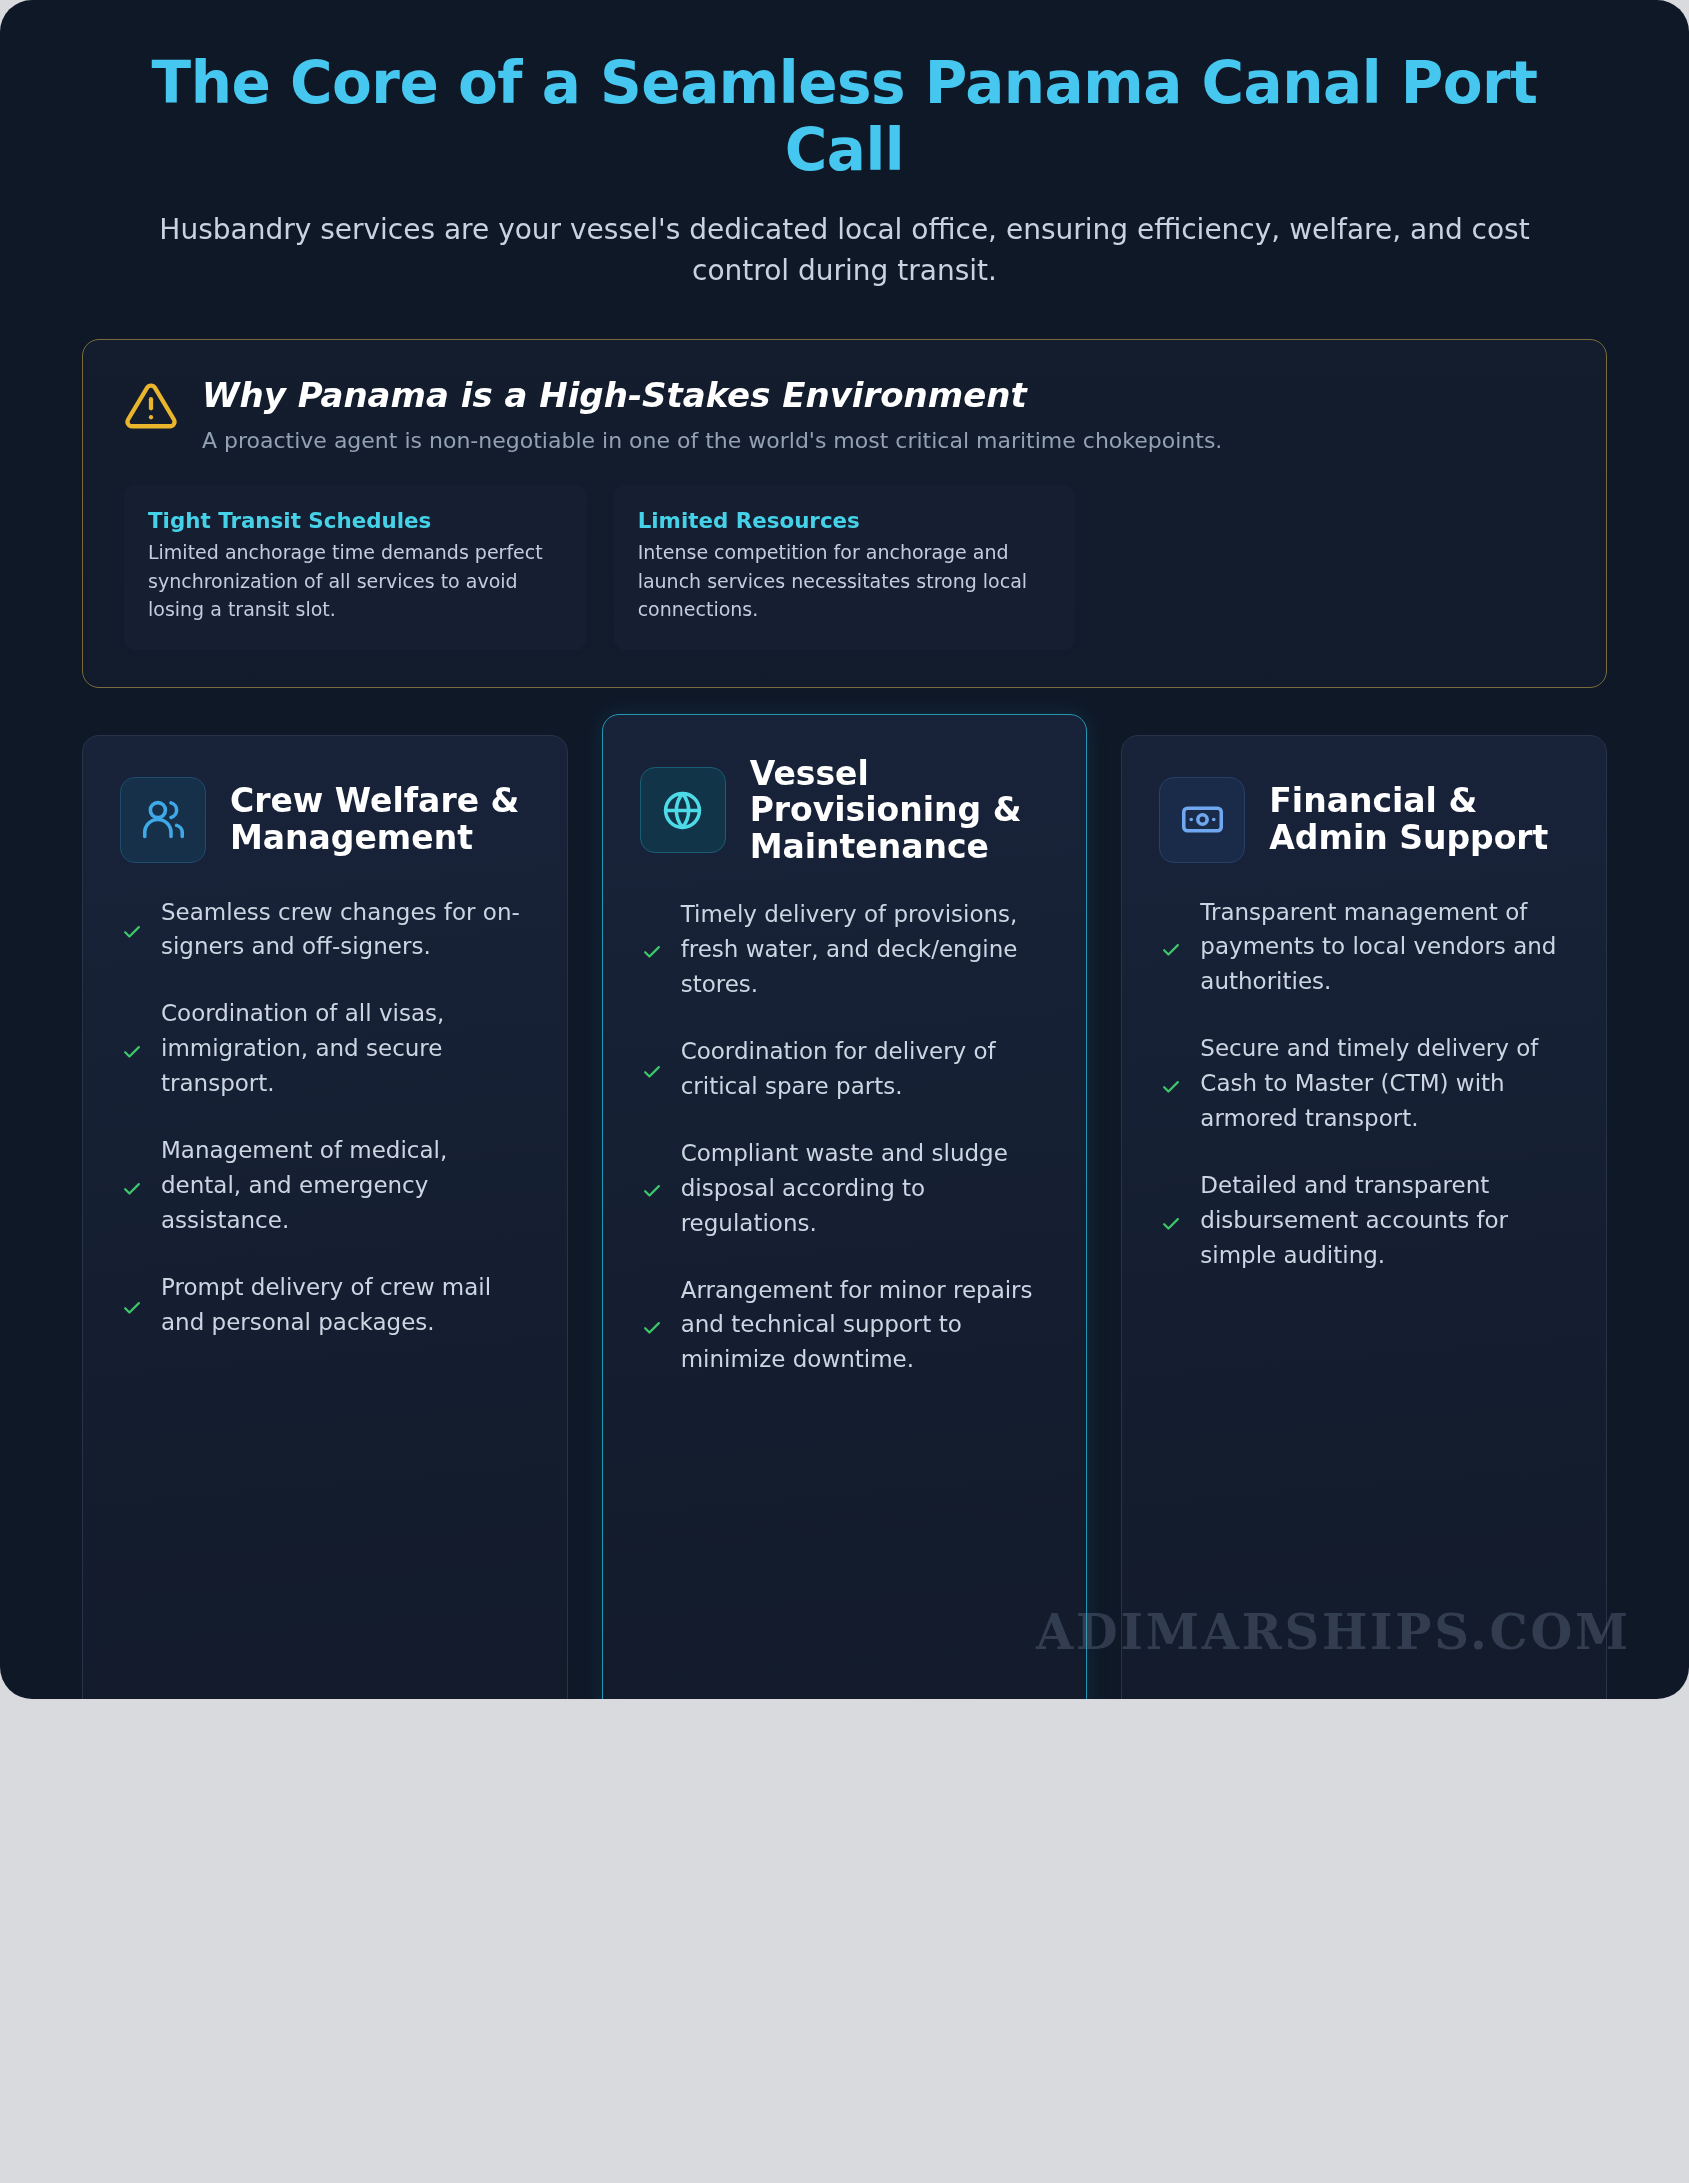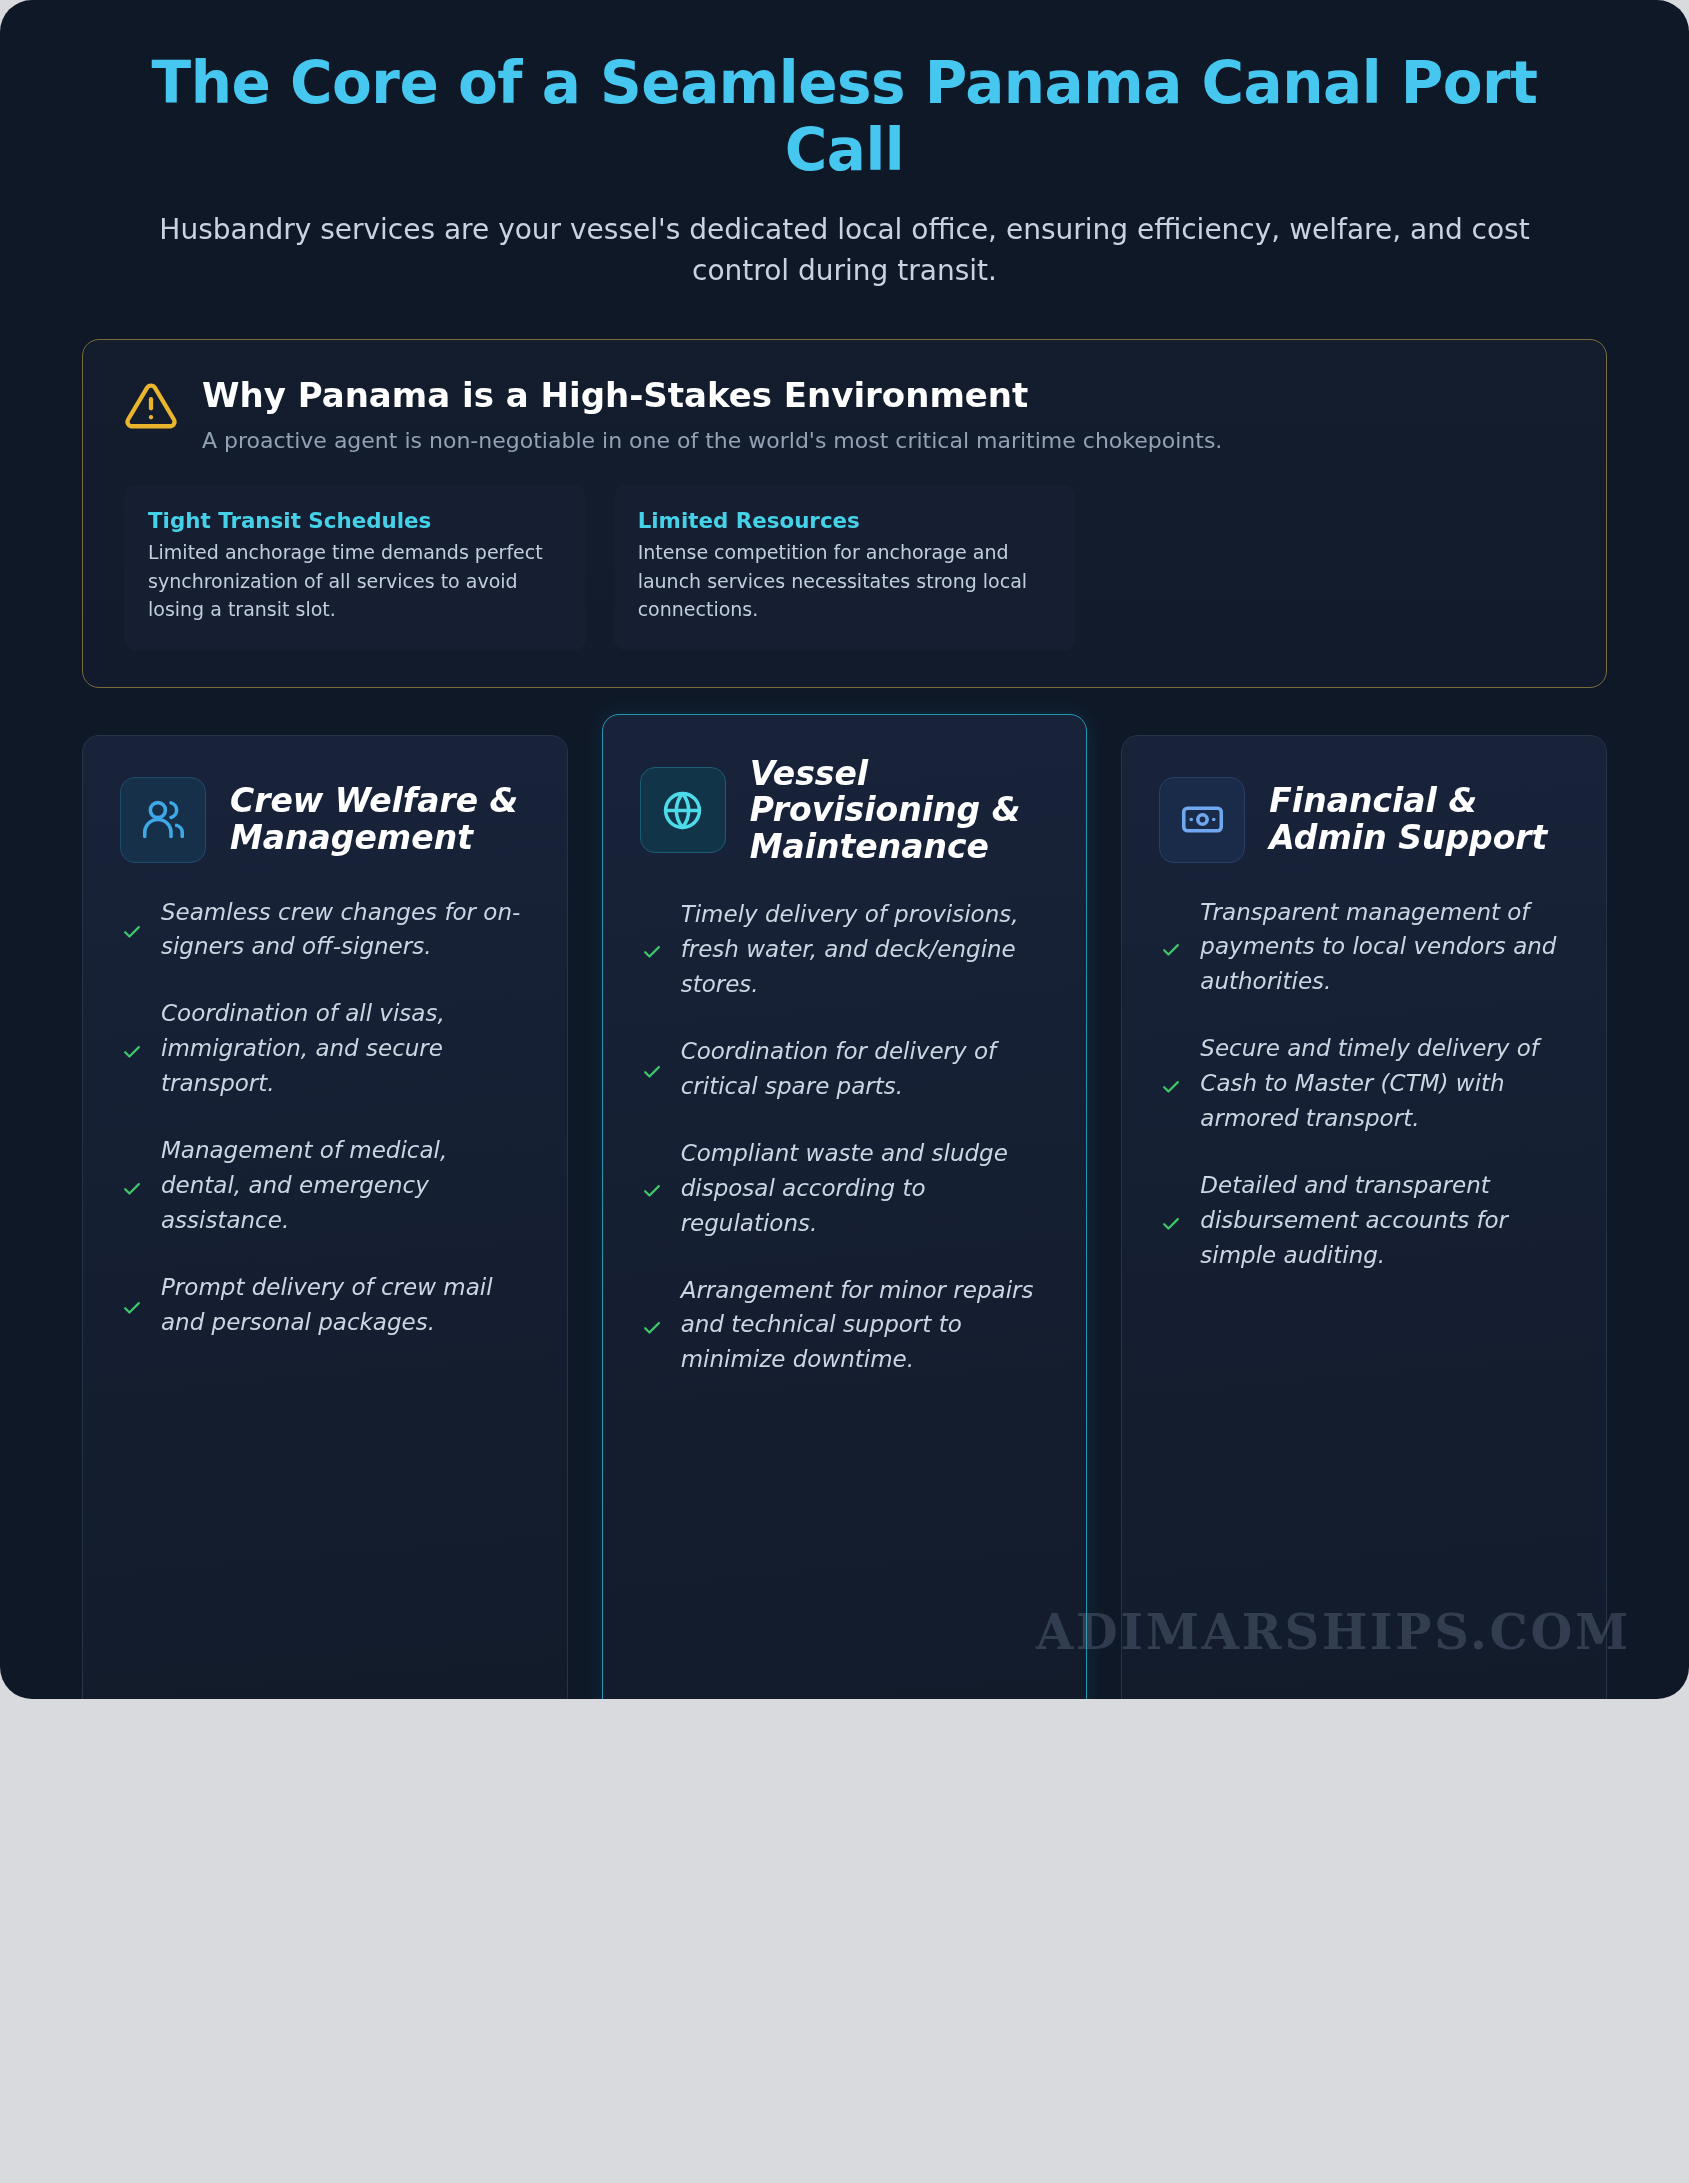--- a/index.html
+++ b/index.html
@@ -50,20 +50,21 @@
 
   .alert-head { display: flex; align-items: flex-start; gap: 24px; }
 
   .warn-icon { flex: 0 0 auto; margin-top: 3.7px; }
 
   .alert-heading {
     font-size: 34px;
     font-weight: bold;
     color: #ffffff;
     line-height: 1.2;
+    font-style: italic;
   }
 
   .alert-sub {
     margin-top: 9.3px;
     font-size: 22px;
     color: #93a1b4;
     line-height: 1.35;
   }
 
   .alert-grid {
@@ -93,21 +94,20 @@
     line-height: 1.5;
   }
 
   
   .cards {
     margin: 47px 82px 0 82px;
     display: grid;
     grid-template-columns: 1fr 1fr 1fr;
     gap: 34px;
     align-items: start;
-    font-style: italic;
   }
 
   .card {
     border-radius: 17px;
     padding: 41px 37px 45px 37px;
     background: linear-gradient(175deg, #18233a 0%, #141d2e 60%, #121a29 100%);
     border: 0.9px solid #273349;
     min-height: 1165px;
   }
 

